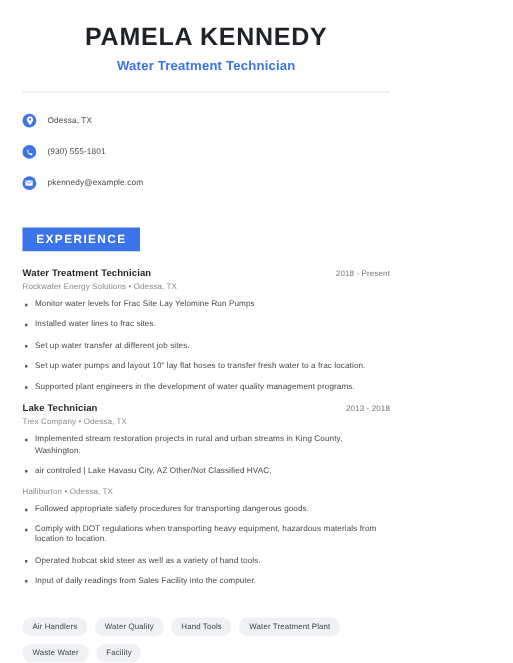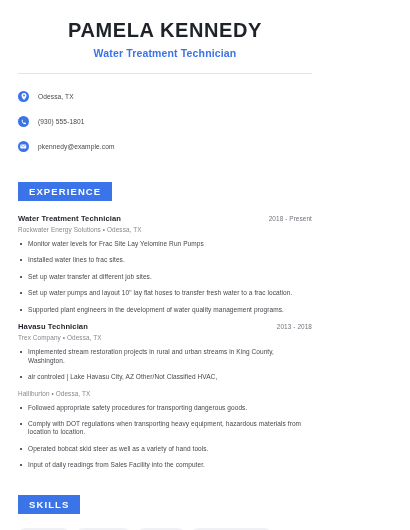--- a/index.html
+++ b/index.html
@@ -203,21 +203,21 @@
           <li>Monitor water levels for Frac Site Lay Yelomine Run Pumps</li>
           <li>Installed water lines to frac sites.</li>
           <li>Set up water transfer at different job sites.</li>
           <li>Set up water pumps and layout 10" lay flat hoses to transfer fresh water to a frac location.</li>
           <li>Supported plant engineers in the development of water quality management programs.</li>
         </ul>
       </div>
 
       <div class="job">
         <div class="job-head">
-          <span class="job-role">Havasu Technician</span>
+          <span class="job-role">Lake Technician</span>
           <span class="job-dates">2013 - 2018</span>
         </div>
         <div class="job-sub">Trex Company  •  Odessa, TX</div>
         <ul class="bullets">
           <li>Implemented stream restoration projects in rural and urban streams in King County, Washington.</li>
           <li>air controled | Lake Havasu City, AZ Other/Not Classified HVAC,</li>
         </ul>
       </div>
 
       <div class="job">
@@ -227,21 +227,20 @@
           <li>Comply with DOT regulations when transporting heavy equipment, hazardous materials from location to location.</li>
           <li>Operated bobcat skid steer as well as a variety of hand tools.</li>
           <li>Input of daily readings from Sales Facility into the computer.</li>
         </ul>
       </div>
 
     </div>
   </div>
 
   <div class="sec-wrap-skills">
-    <div class="sec-head">SKILLS</div>
     <div class="skills">
       <span class="chip">Air Handlers</span>
       <span class="chip">Water Quality</span>
       <span class="chip">Hand Tools</span>
       <span class="chip">Water Treatment Plant</span>
       <span class="chip">Waste Water</span>
       <span class="chip">Facility</span>
 
     </div>
   </div>

